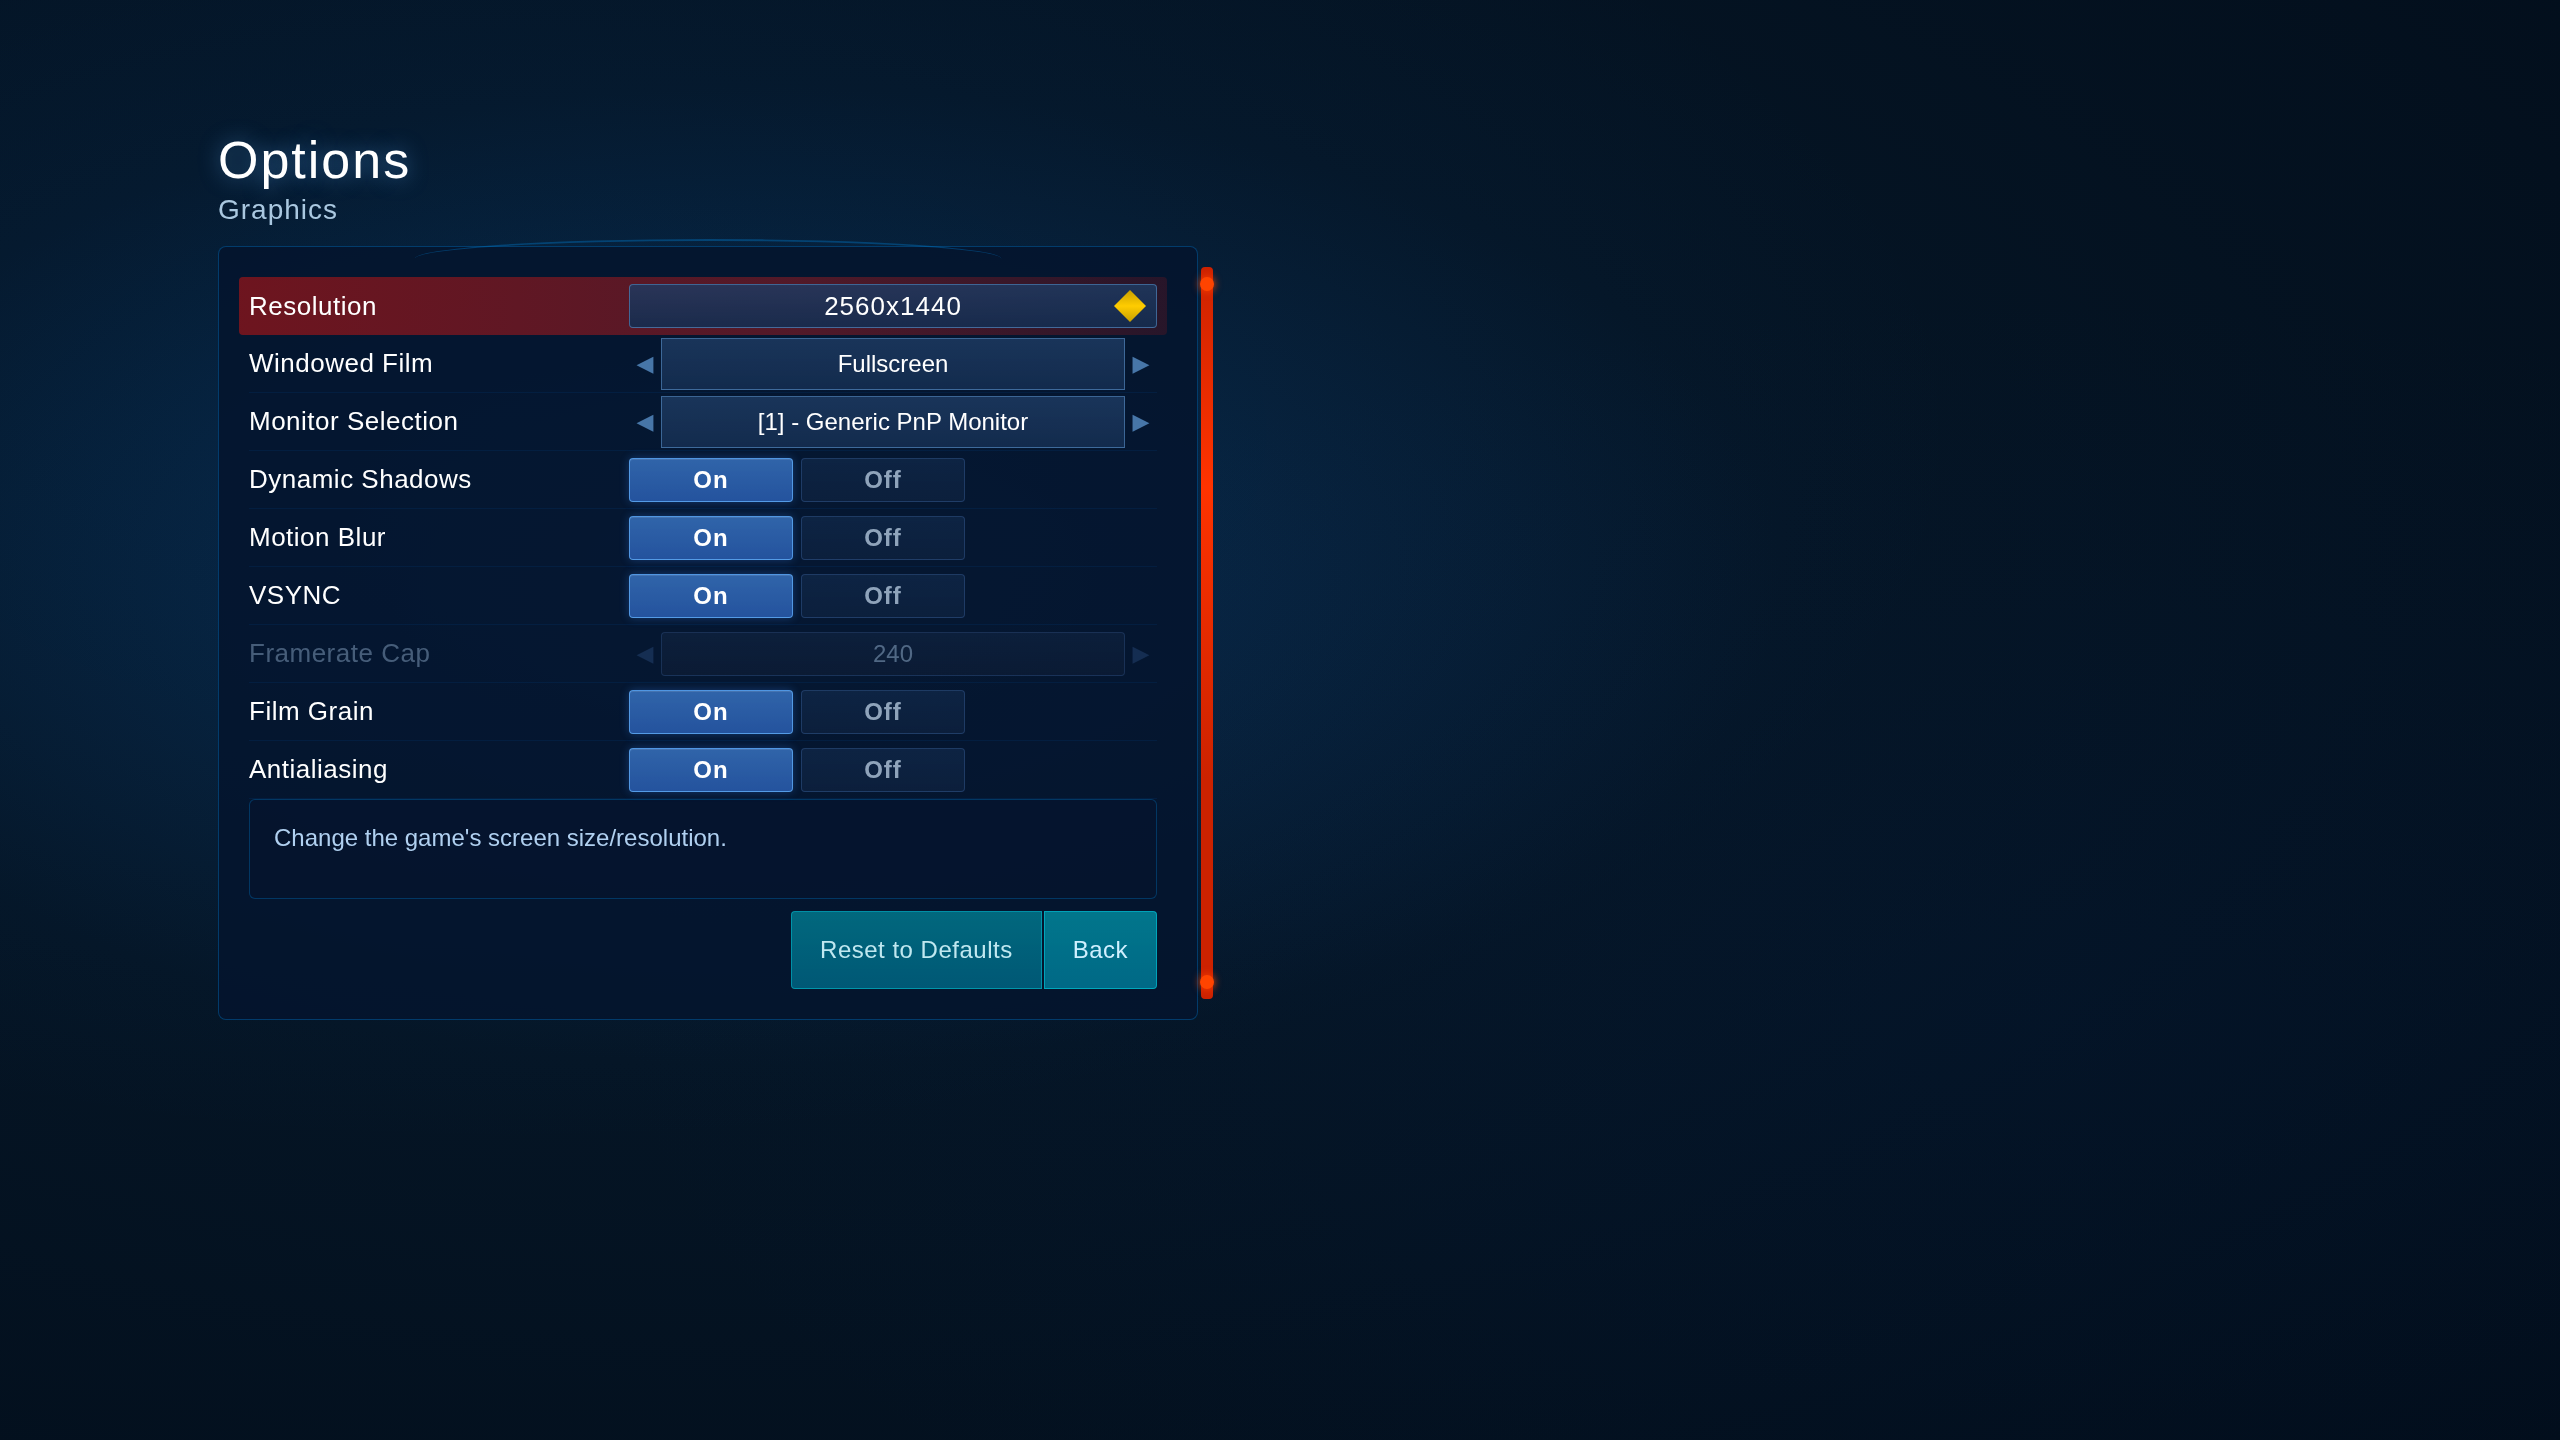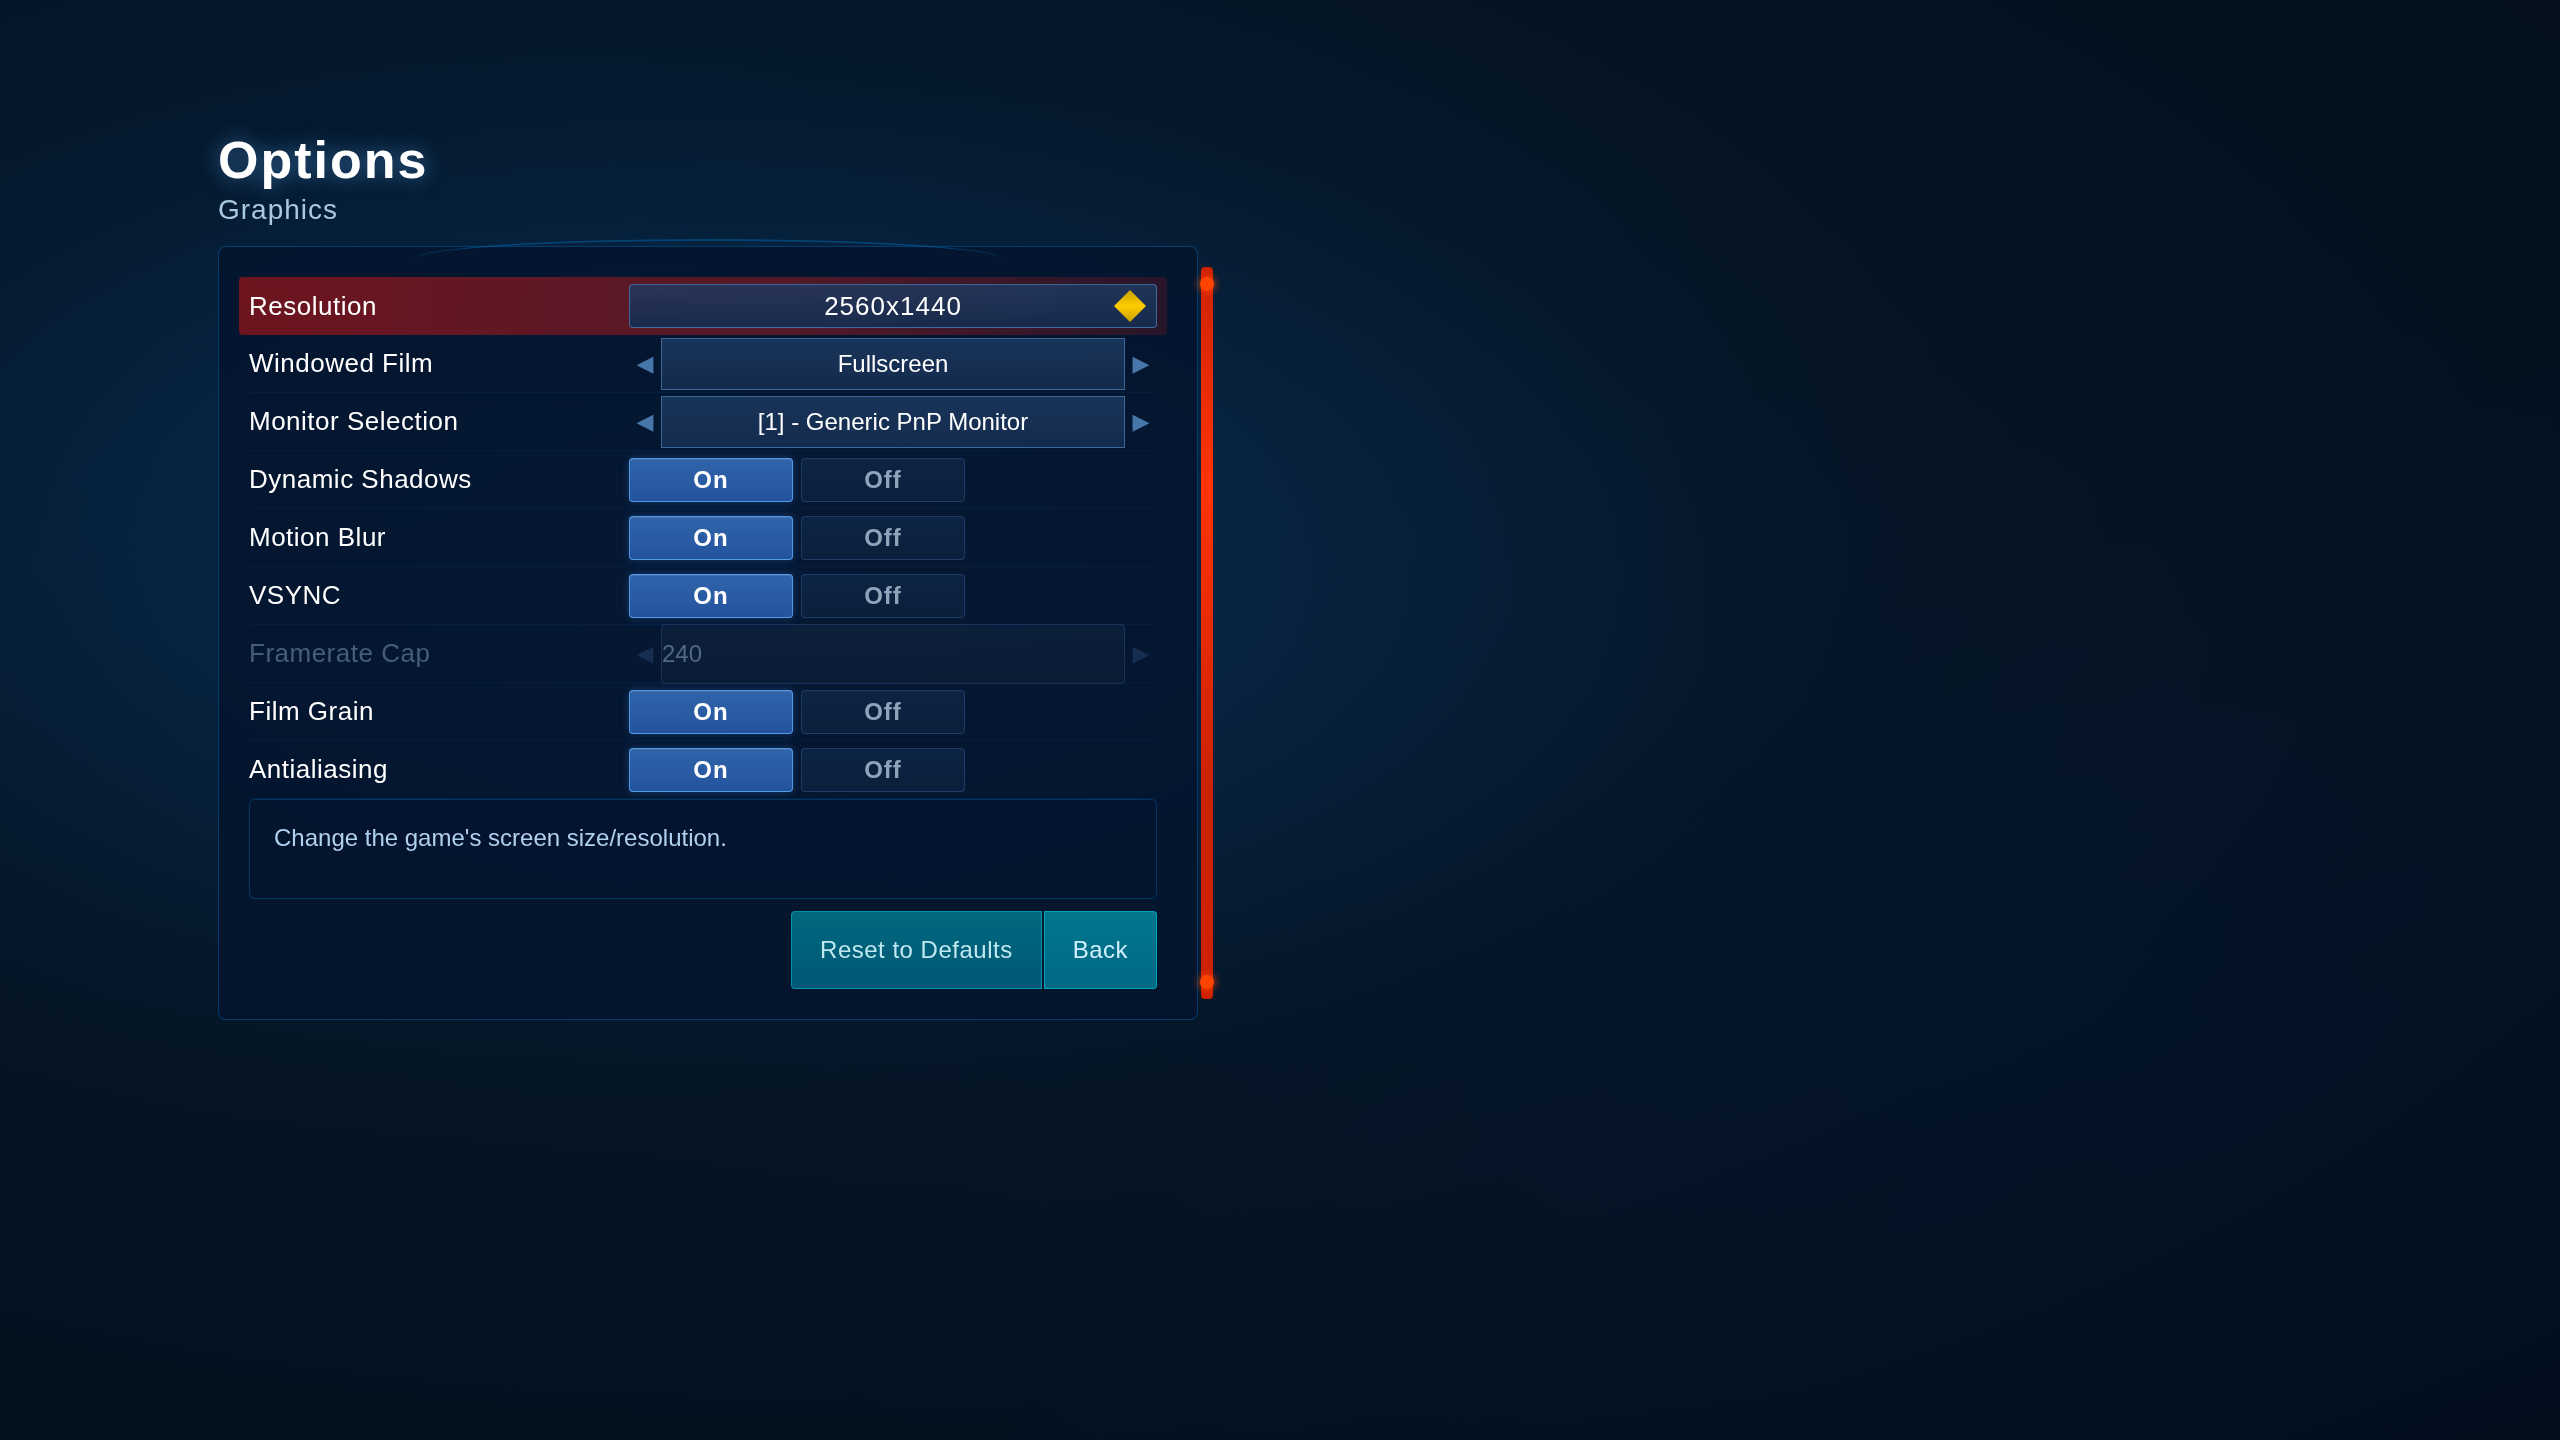--- a/index.html
+++ b/index.html
@@ -20,21 +20,21 @@
       top: 0; left: 0; right: 0; bottom: 0;
       background:
         radial-gradient(ellipse at 20% 30%, rgba(0, 80, 160, 0.15) 0%, transparent 50%),
         radial-gradient(ellipse at 80% 70%, rgba(0, 40, 100, 0.1) 0%, transparent 50%);
       pointer-events: none;
     }
 
     .options-title {
       color: #ffffff;
       font-size: 52px;
-      font-weight: bold;
+      font-weight: normal;
       letter-spacing: 2px;
       text-shadow: 0 0 20px rgba(100, 180, 255, 0.5);
       margin-bottom: 4px;
     }
 
     .options-subtitle {
       color: #aac8e0;
       font-size: 28px;
       letter-spacing: 1px;
     }
@@ -210,27 +210,27 @@
 
     .toggle-btn.inactive {
       background: linear-gradient(180deg, rgba(20, 45, 80, 0.6) 0%, rgba(15, 35, 65, 0.7) 100%);
       color: rgba(200, 220, 240, 0.7);
       border-color: rgba(60, 100, 160, 0.4);
     }
 
     
     .framerate-bar {
       flex: 1;
-      height: 60px;
+      height: 44px;
       background: linear-gradient(180deg, rgba(20, 40, 70, 0.5) 0%, rgba(15, 30, 55, 0.6) 100%);
       border: 1px solid rgba(60, 100, 160, 0.3);
       border-radius: 4px;
       display: flex;
       align-items: center;
-      justify-content: flex-start;
+      justify-content: center;
     }
 
     .framerate-text {
       color: rgba(150, 180, 210, 0.5);
       font-size: 24px;
     }
 
     .arrow-left.disabled, .arrow-right.disabled {
       color: rgba(60, 100, 160, 0.3);
     }

